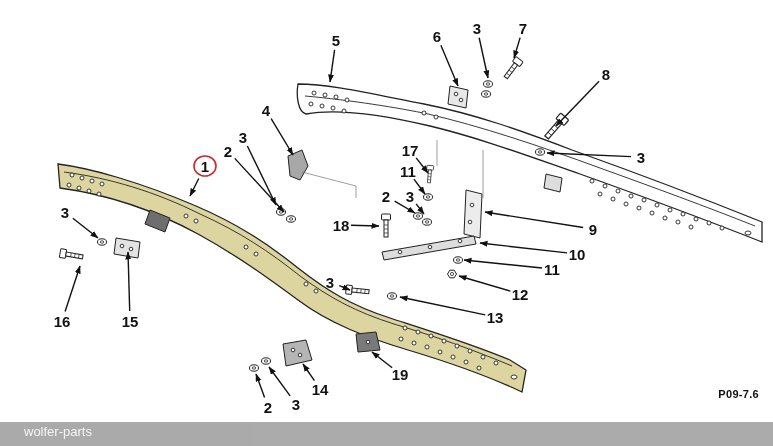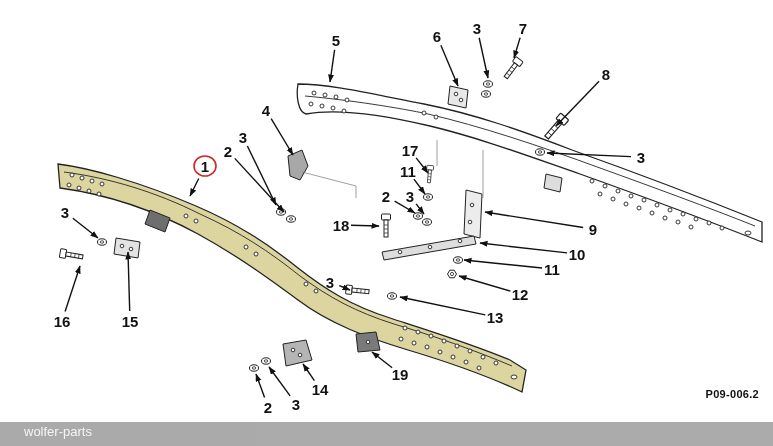--- a/index.html
+++ b/index.html
@@ -305,18 +305,18 @@
           <line x1="290.10530929940575" y1="395.9220905214079" x2="269" y2="367" class="callout-arrow" marker-end="url(#arrowhead)"></line>
           <text x="296" y="404" class="callout-label">3</text>
         </g>
         <g>
           <line x1="314.3768997859272" y1="380.7307349793047" x2="303" y2="364" class="callout-arrow" marker-end="url(#arrowhead)"></line>
           <text x="320" y="389" class="callout-label">14</text>
         </g>
       </g>
   </svg>
 
-  <div class="part-code">P09-006.2</div>
+  <div class="part-code">P09-7.6</div>
 
   <div class="watermark-bar">
     <div class="watermark-text">wolfer-parts</div>
   </div>
 </div>
 
 </body></html>

